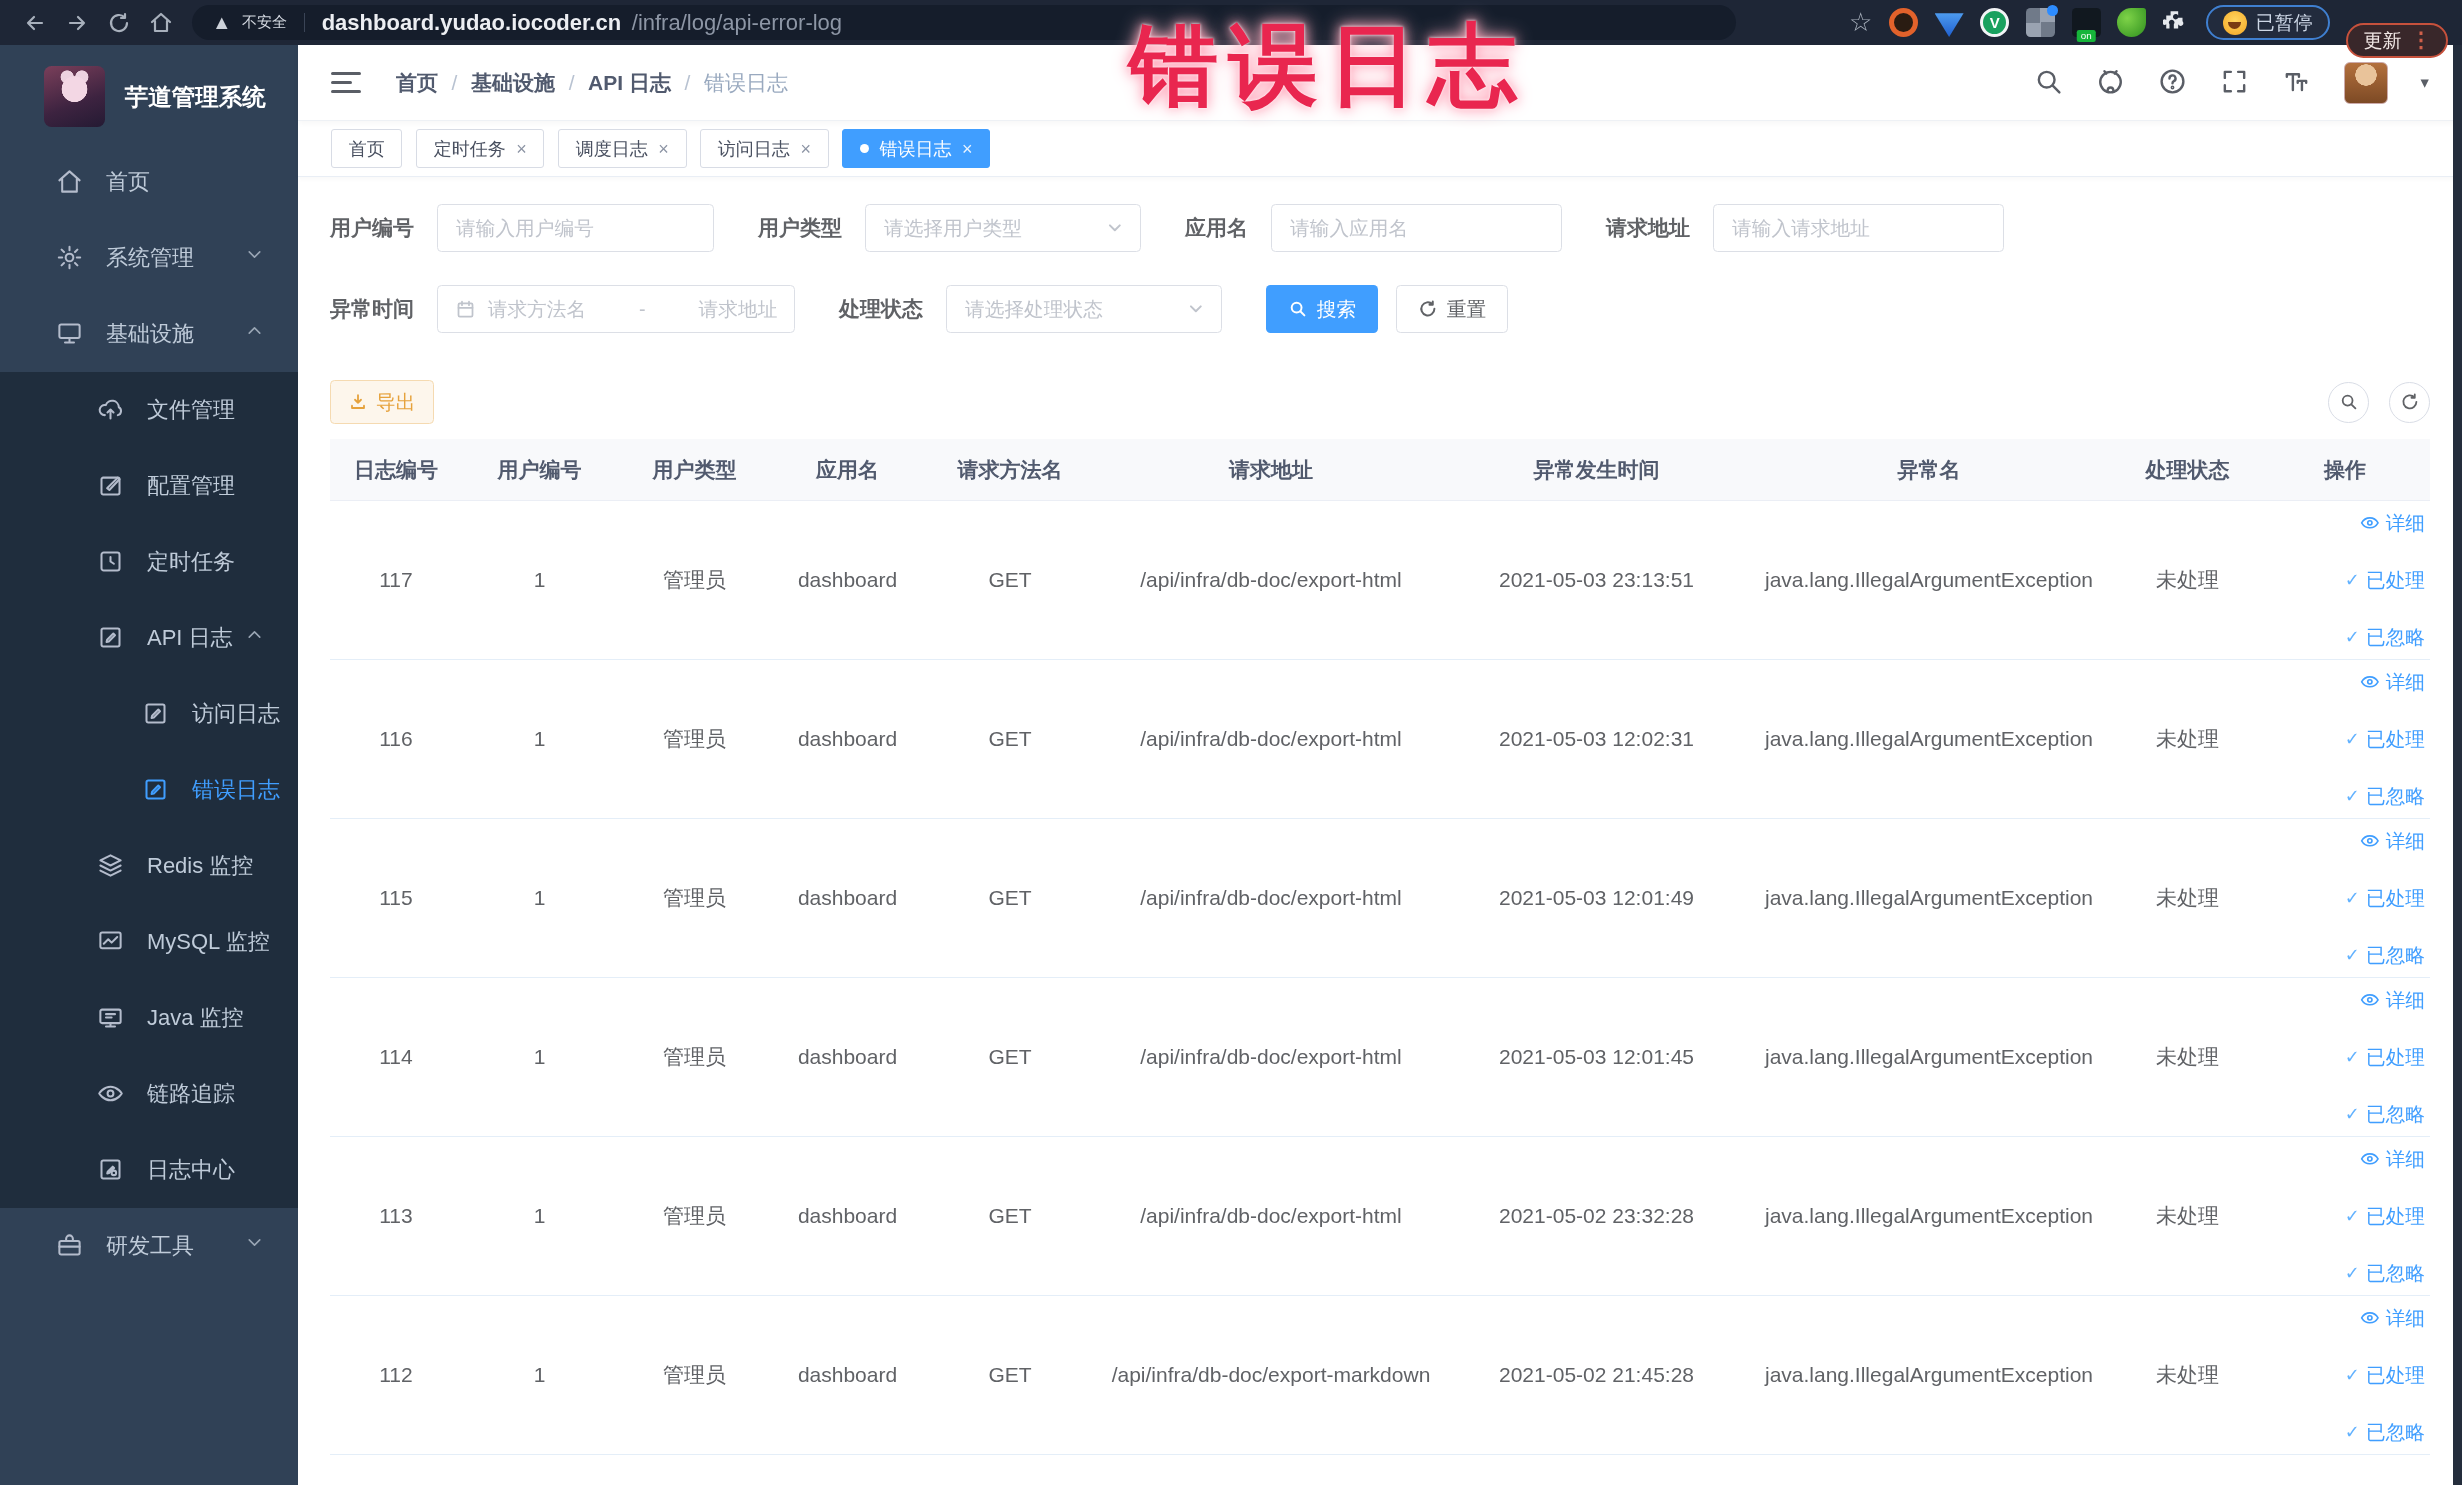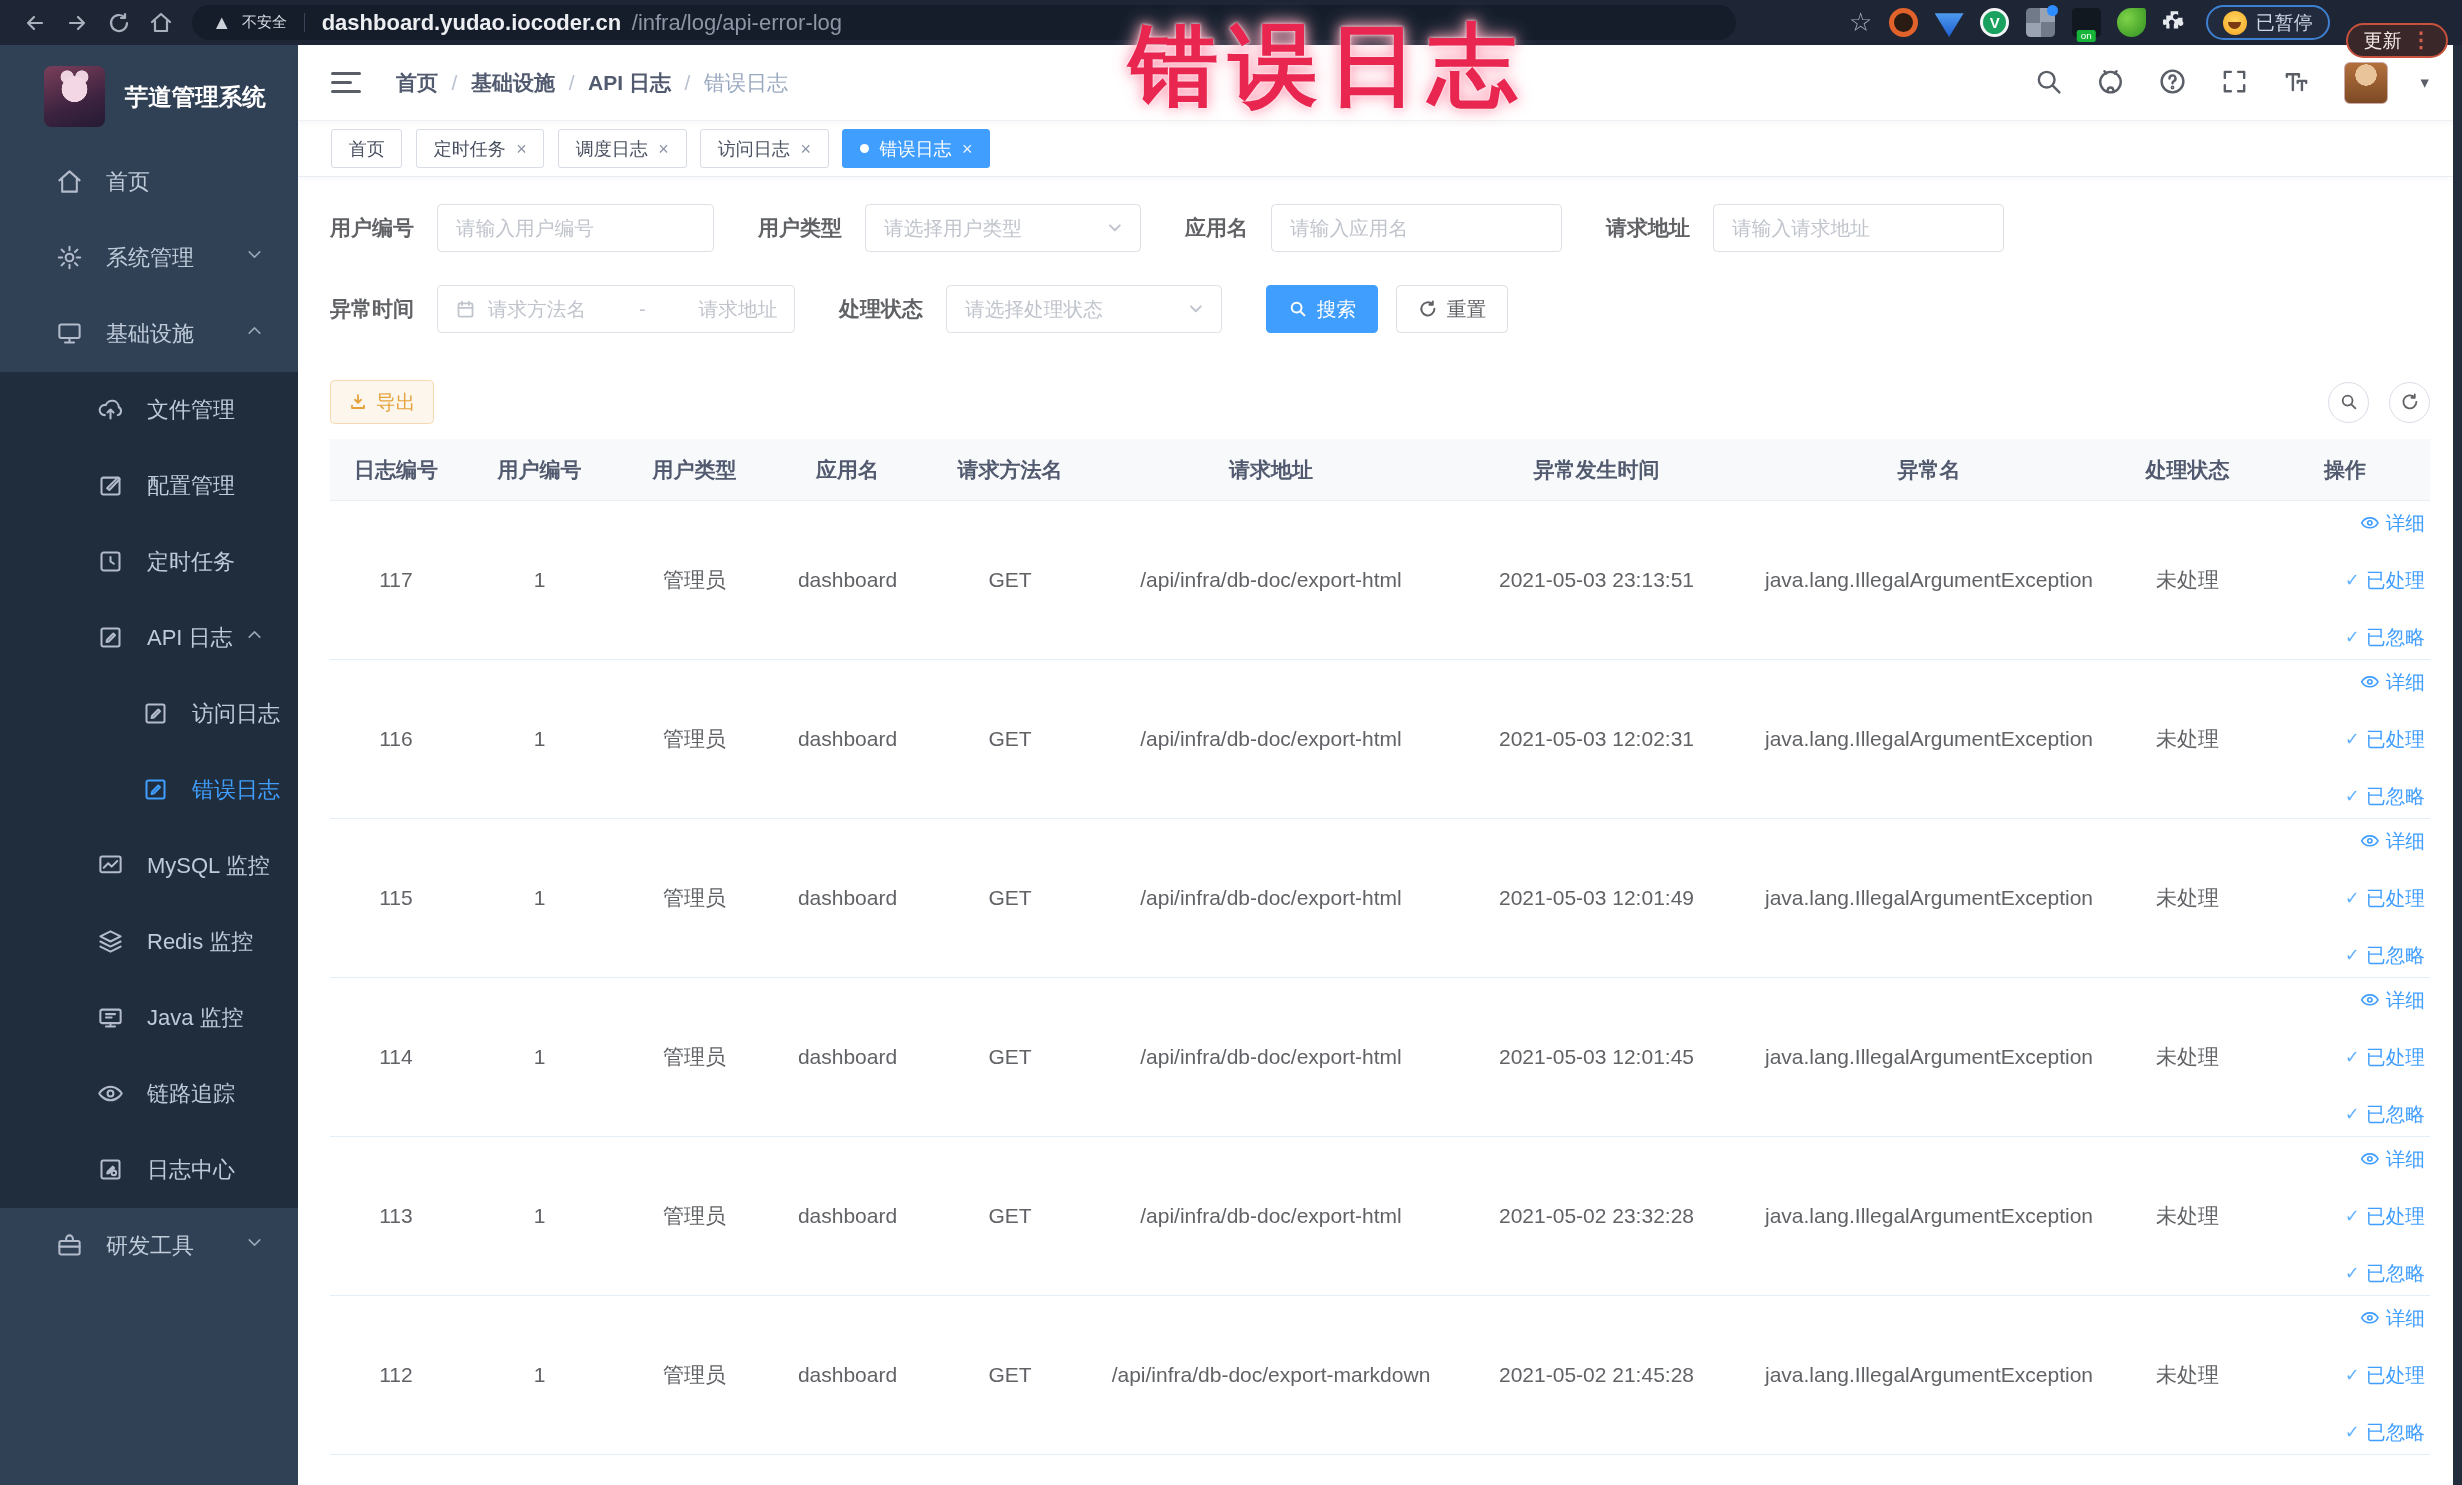--- a/index.html
+++ b/index.html
@@ -265,31 +265,31 @@
         </div>
         <div class="m-item lvl3 active">
           <svg viewBox="0 0 24 24">
               <rect x="4" y="4" width="16" height="16" rx="1.5"></rect>
               <path d="M14.5 8.5L9 14l-.5 2 2-.5 5.5-5.5z"></path>
             </svg>
           <span>错误日志</span>
         </div>
         <div class="m-item">
           <svg viewBox="0 0 24 24">
+              <path d="M12 3l9 4.5-9 4.5-9-4.5z"></path>
+              <path d="M3 12l9 4.5 9-4.5M3 16.5L12 21l9-4.5"></path>
+            </svg>
+          <span>Redis 监控</span>
+        </div>
+        <div class="m-item">
+          <svg viewBox="0 0 24 24">
               <rect x="3" y="4" width="18" height="14" rx="1.5"></rect>
               <path d="M6 14l4-4 3 3 5-5"></path>
             </svg>
           <span>MySQL 监控</span>
-        </div>
-        <div class="m-item">
-          <svg viewBox="0 0 24 24">
-              <path d="M12 3l9 4.5-9 4.5-9-4.5z"></path>
-              <path d="M3 12l9 4.5 9-4.5M3 16.5L12 21l9-4.5"></path>
-            </svg>
-          <span>Redis 监控</span>
         </div>
         <div class="m-item">
           <svg viewBox="0 0 24 24">
               <rect x="3" y="5" width="18" height="12" rx="1.5"></rect>
               <path d="M8 9h8M8 12h5M12 17v3M8 20h8"></path>
             </svg>
           <span>Java 监控</span>
         </div>
         <div class="m-item">
           <svg viewBox="0 0 24 24">

